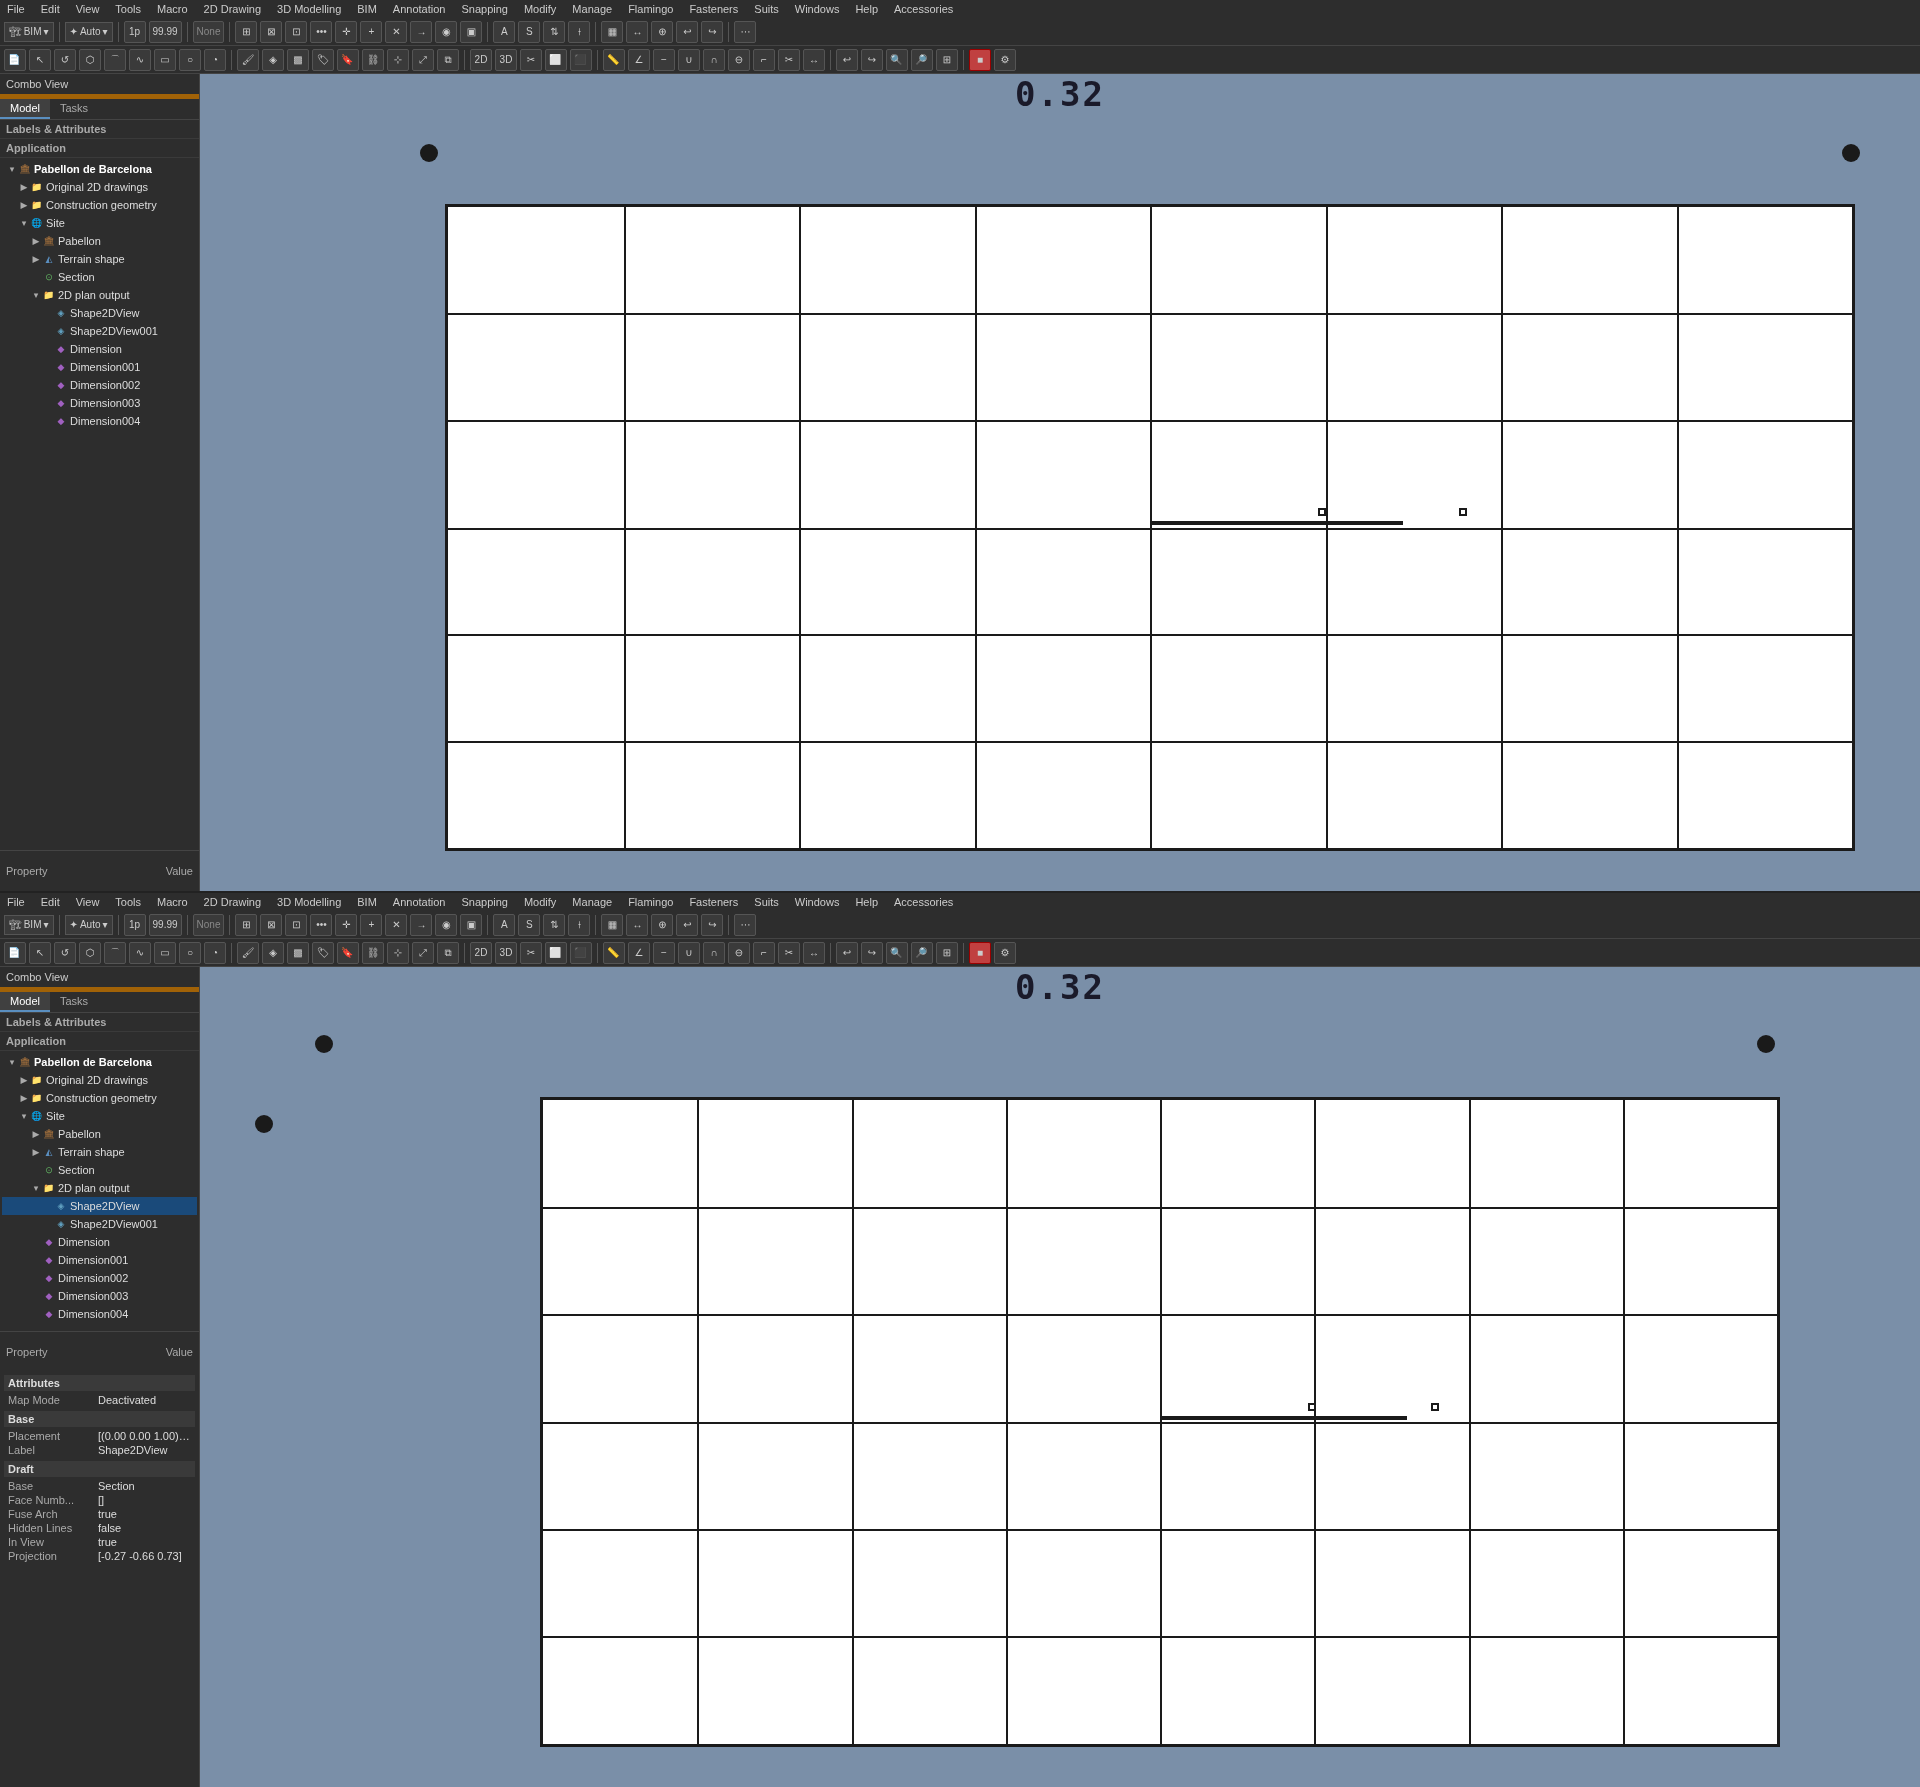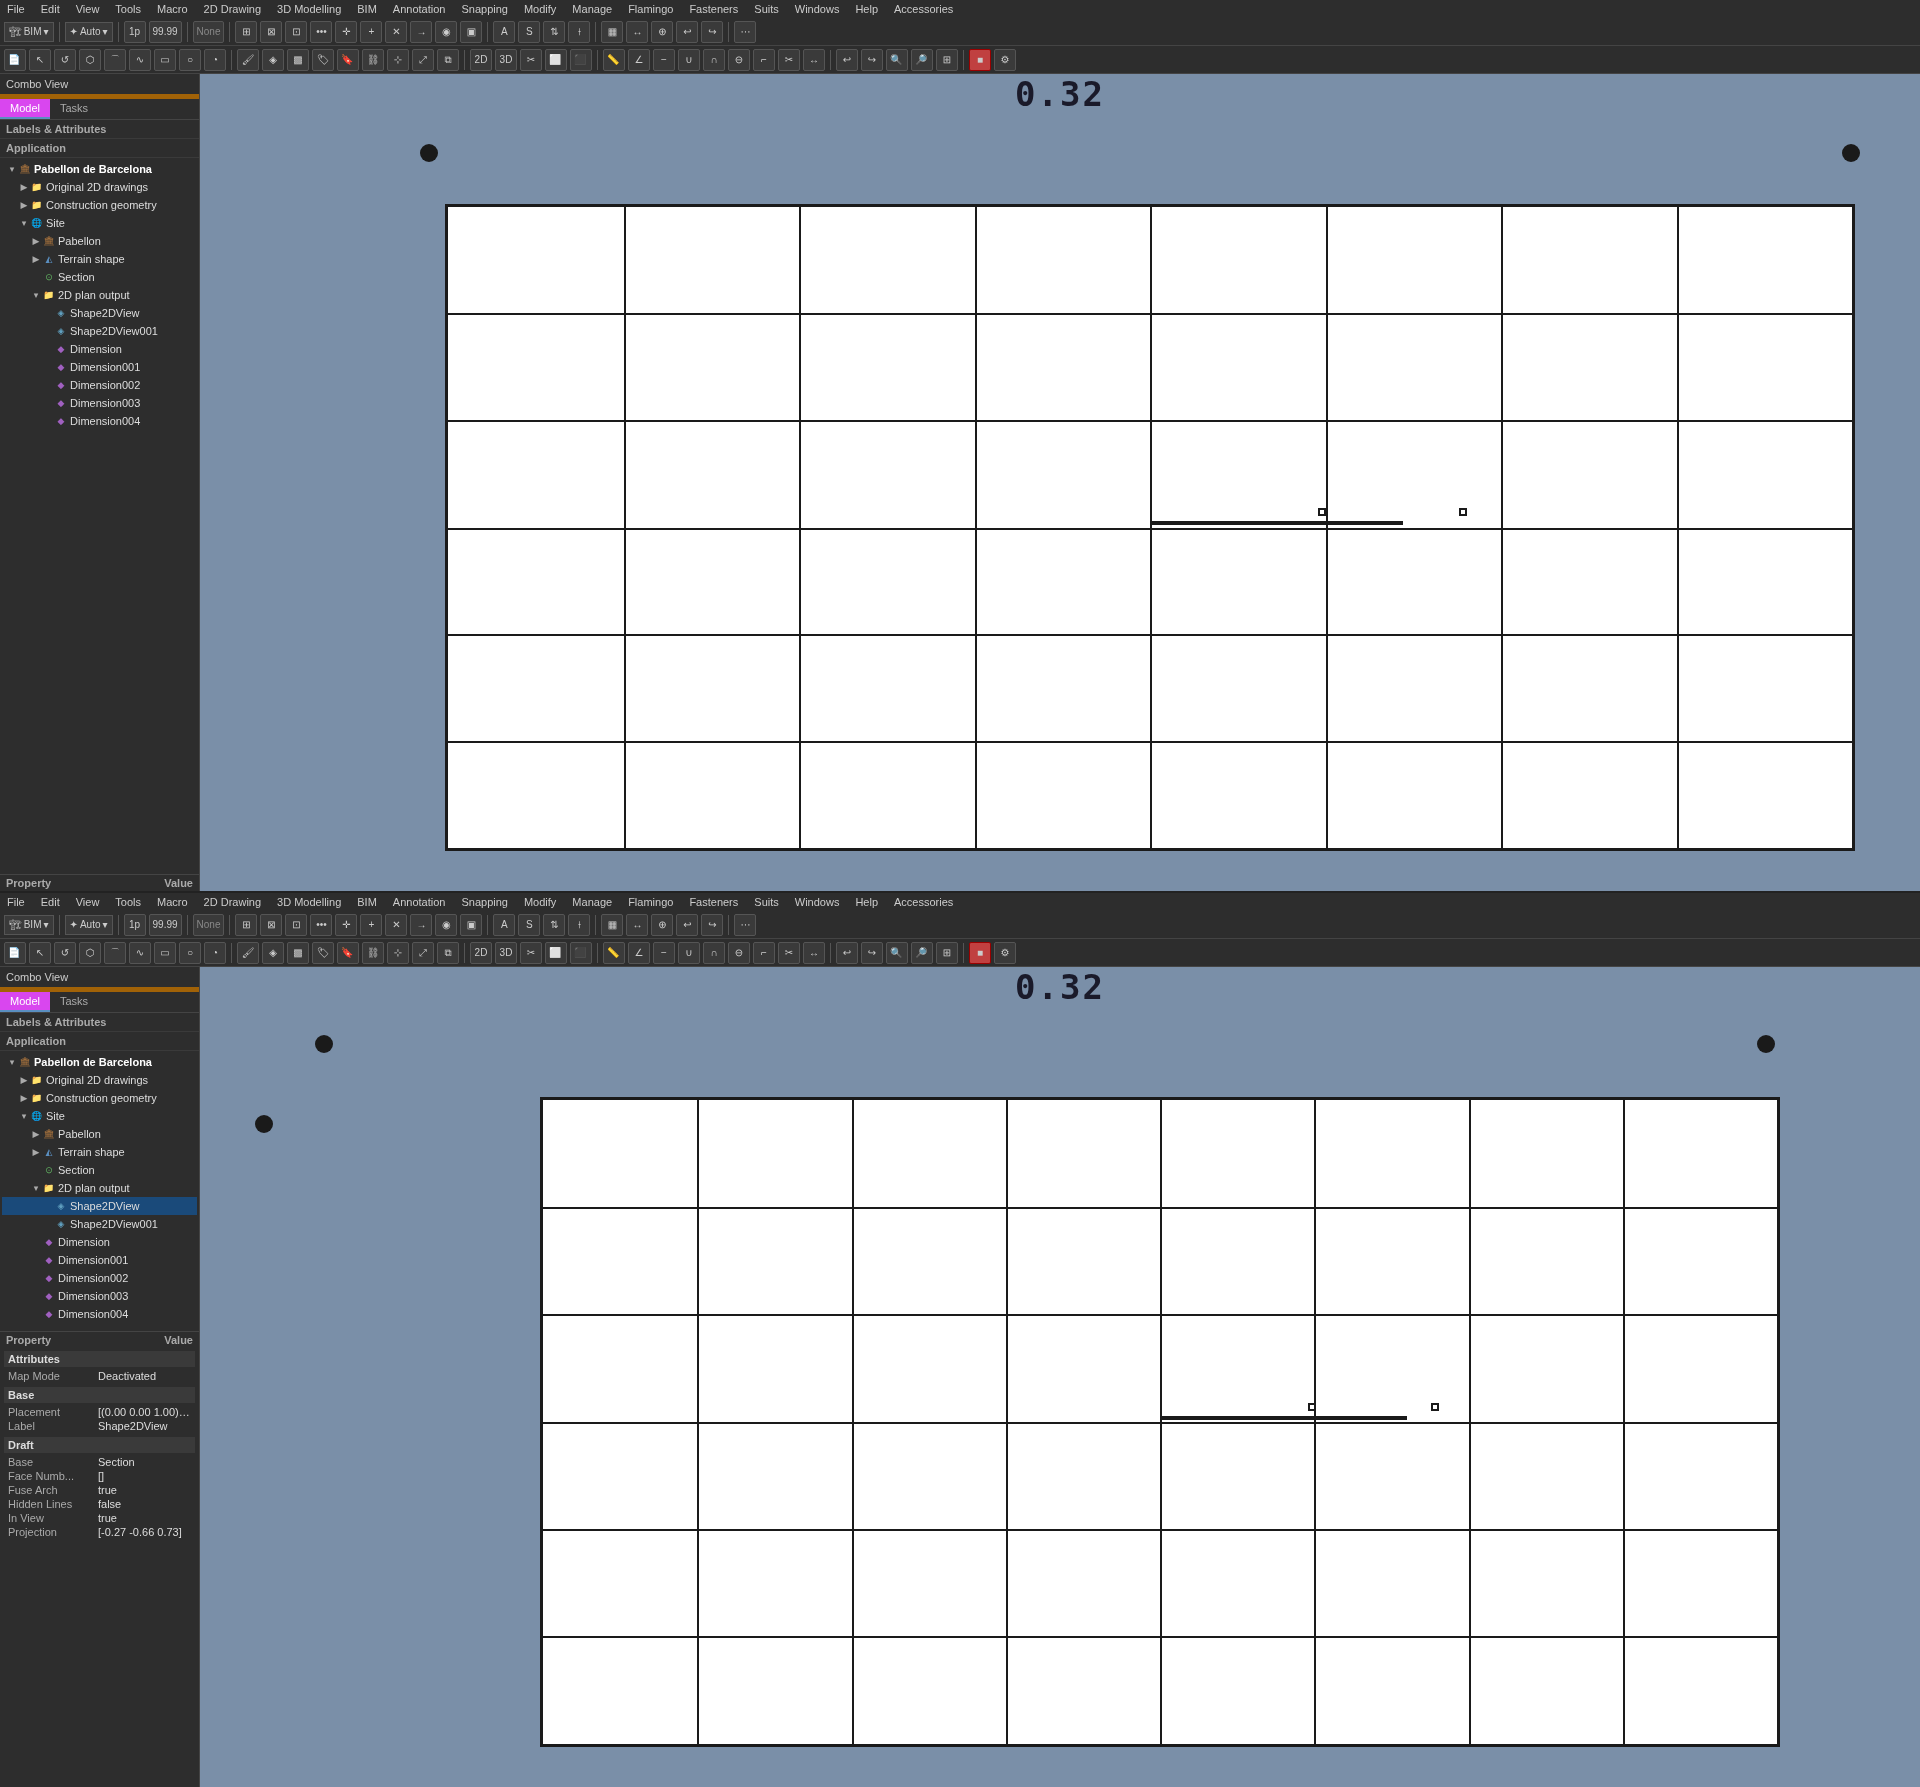--- a/index.html
+++ b/index.html
@@ -22,35 +22,35 @@
     .toolbar2 { height: 28px; background: #2d2d2d; display: flex; align-items: center; padding: 0 4px; gap: 3px; flex-shrink: 0; border-bottom: 1px solid #444; }
 
     
     .main-area { display: flex; flex: 1; overflow: hidden; }
 
     
     .sidebar { width: 200px; background: #2d2d2d; display: flex; flex-direction: column; border-right: 1px solid #444; flex-shrink: 0; font-size: 11px; }
     .combo-view-label { padding: 4px 6px; font-size: 11px; color: #ccc; border-bottom: 5px solid #a16207; }
     .tab-bar { display: flex; border-bottom: 1px solid #444; }
     .tab { padding: 3px 10px; cursor: pointer; font-size: 11px; color: #aaa; }
-    .tab.active { background: #d946ef; color: #fff; border-bottom: 2px solid #5a8fc0; }
+    .tab.active { background: #404040; color: #fff; border-bottom: 2px solid #5a8fc0; }
     .section-label { padding: 3px 6px; font-size: 11px; color: #aaa; font-weight: bold; border-bottom: 1px solid #3a3a3a; }
     .tree-container { flex: 1; overflow-y: auto; padding: 2px; }
     .tree-item { display: flex; align-items: center; padding: 2px 0; cursor: pointer; white-space: nowrap; }
     .tree-item.selected { background: #1a4a7a; }
     .tree-indent { display: inline-block; }
     .tree-arrow { width: 12px; text-align: center; color: #aaa; font-size: 9px; }
     .tree-icon { width: 14px; height: 14px; margin-right: 2px; display: inline-flex; align-items: center; justify-content: center; font-size: 9px; }
     .icon-folder { color: #d4a020; }
     .icon-site { color: #5a8fc0; }
     .icon-pabellon { color: #c08040; }
     .icon-section { color: #60b060; }
     .icon-dim { color: #a060c0; }
     .icon-shape { color: #60a0c0; }
-    .prop-section { border-top: 1px solid #444; padding: 0 6px; font-weight: bold; }
+    .prop-section { border-top: 1px solid #444; padding: 12px 6px; }
     .prop-header { display: flex; justify-content: space-between; font-size: 11px; color: #aaa; padding: 2px 0; }
 
     
     .viewport { flex: 1; background: #7a8fa8; position: relative; overflow: hidden; display: flex; align-items: center; justify-content: center; }
     .viewport-header { position: absolute; top: 0; width: 100%; text-align: center; font-size: 32px; font-weight: bold; color: #1a1a2a; letter-spacing: 2px; }
     .handle-circle { position: absolute; width: 18px; height: 18px; border-radius: 50%; background: #1a1a1a; }
 
     
     .panel2 { width: 1920px; height: 894px; display: flex; flex-direction: column; background: #3c3c3c; }
 

